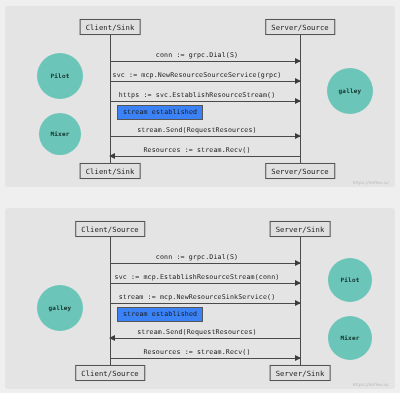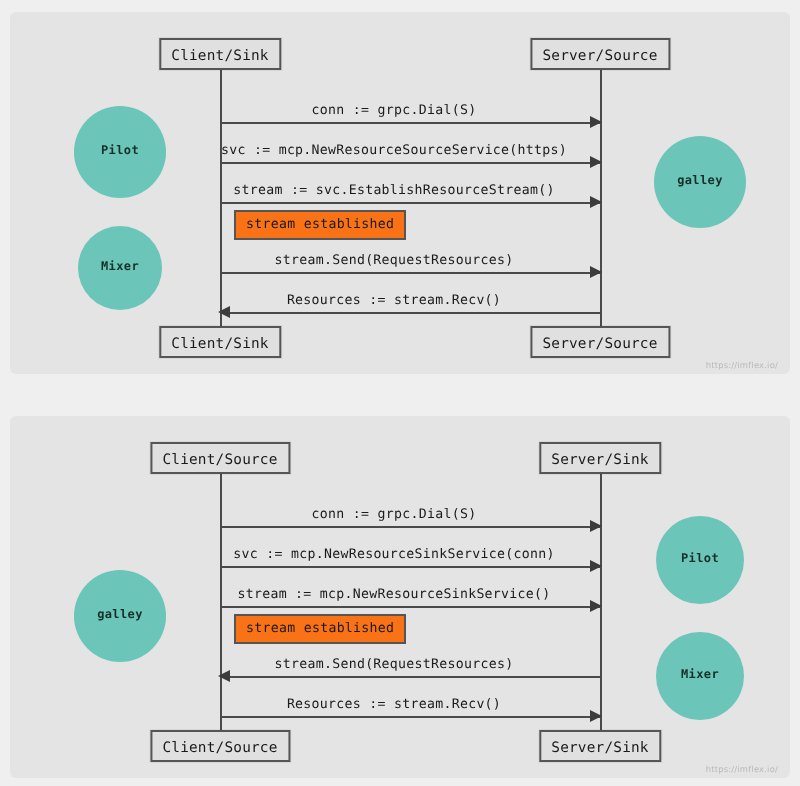--- a/index.html
+++ b/index.html
@@ -98,21 +98,21 @@
     border-left: 6px solid #3c3c3c;
   }
   .msg.left .head {
     left: -1px;
     border-right: 6px solid #3c3c3c;
   }
 
   
   .note {
     position: absolute;
-    background: #f97316;
+    background: #3b82f6;
     border: 1px solid #555;
     font-size: 6.6px;
     color: #1a1a1a;
     letter-spacing: 0.15px;
     line-height: 1;
     padding: 3px 5px;
     white-space: nowrap;
   }
 
   
@@ -161,27 +161,27 @@
 
       <div class="msg right" style="left:105px; width:190px; top:55px;">
         <div class="line"></div>
         <div class="head"></div>
         <div class="label">conn := grpc.Dial(S)</div>
       </div>
 
       <div class="msg right" style="left:105px; width:190px; top:75px;">
         <div class="line"></div>
         <div class="head"></div>
-        <div class="label">svc := mcp.NewResourceSourceService(https)</div>
+        <div class="label">svc := mcp.NewResourceSourceService(grpc)</div>
       </div>
 
       <div class="msg right" style="left:105px; width:190px; top:95px;">
         <div class="line"></div>
         <div class="head"></div>
-        <div class="label">stream := svc.EstablishResourceStream()</div>
+        <div class="label">https := svc.EstablishResourceStream()</div>
       </div>
 
       <div class="note" style="left:112px; top:99px;">stream established</div>
 
       <div class="msg right" style="left:105px; width:190px; top:130px;">
         <div class="line"></div>
         <div class="head"></div>
         <div class="label">stream.Send(RequestResources)</div>
       </div>
 
@@ -219,21 +219,21 @@
 
       <div class="msg right" style="left:105px; width:190px; top:55px;">
         <div class="line"></div>
         <div class="head"></div>
         <div class="label">conn := grpc.Dial(S)</div>
       </div>
 
       <div class="msg right" style="left:105px; width:190px; top:75px;">
         <div class="line"></div>
         <div class="head"></div>
-        <div class="label">svc := mcp.NewResourceSinkService(conn)</div>
+        <div class="label">svc := mcp.EstablishResourceStream(conn)</div>
       </div>
 
       <div class="msg right" style="left:105px; width:190px; top:95px;">
         <div class="line"></div>
         <div class="head"></div>
         <div class="label">stream := mcp.NewResourceSinkService()</div>
       </div>
 
       <div class="note" style="left:112px; top:99px;">stream established</div>
 

